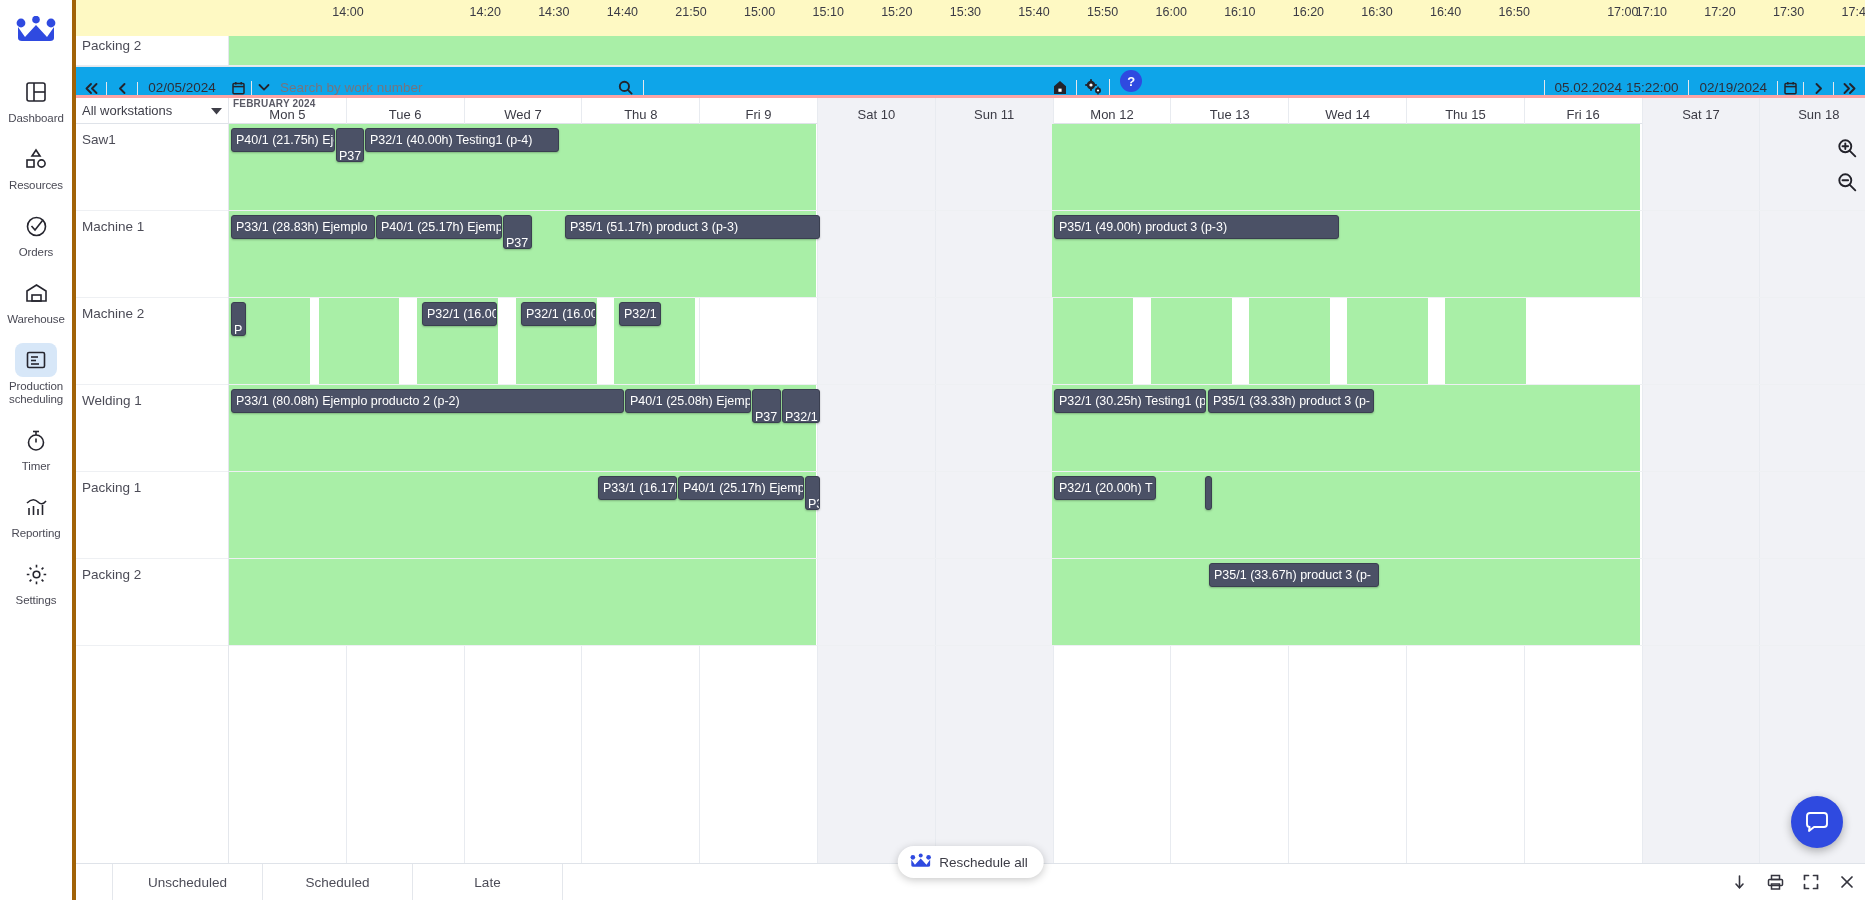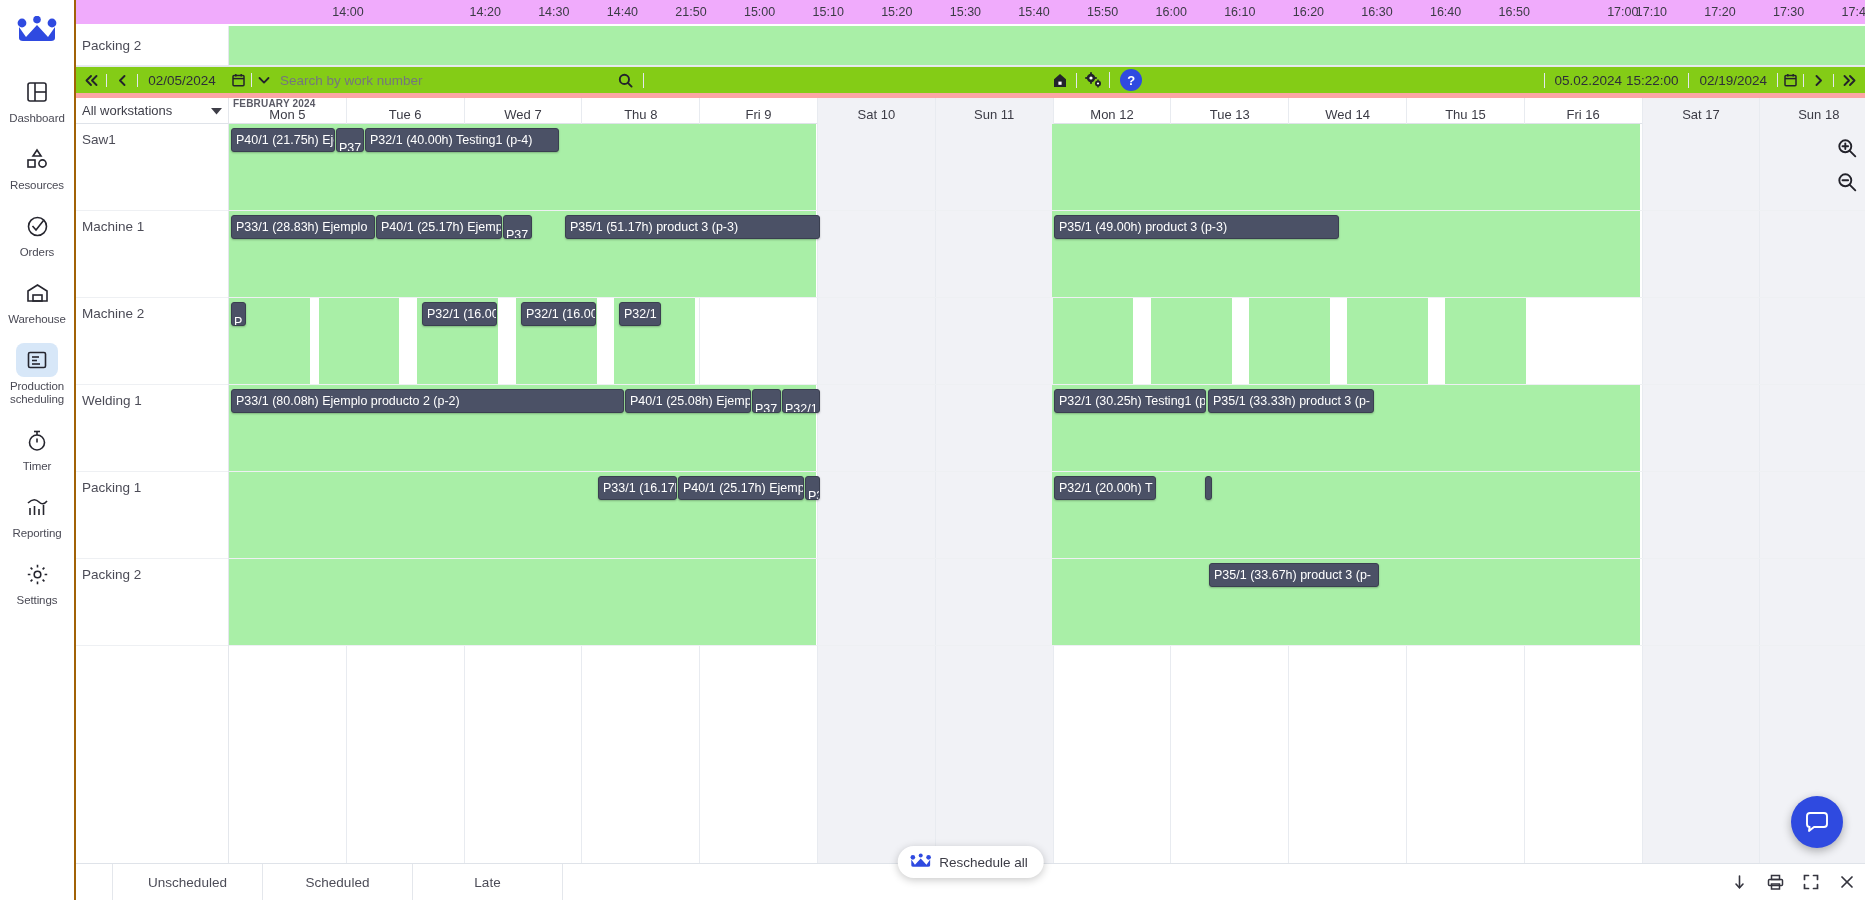--- a/index.html
+++ b/index.html
@@ -8,21 +8,21 @@
     font-family: "Liberation Sans", sans-serif;
     background: #ffffff;
     overflow: hidden;
   }
   body { display: flex; position: relative; }
 
   
   #left-nav {
     width: 76px; height: 900px;
     background: #ffffff;
-    border-right: 2px solid #a16207;
+    border-right: 4px solid #a16207;
     display: flex; flex-direction: column;
     align-items: center;
     flex: none;
     z-index: 5;
   }
   #brand-logo { margin-top: 16px; margin-bottom: 22px; }
   .nav-item {
     width: 72px;
     display: flex; flex-direction: column; align-items: center;
     padding: 7px 0 6px 0;
@@ -39,22 +39,22 @@
   .nav-label {
     font-size: 11.5px; color: #4a4a55; text-align: center; line-height: 13px;
     letter-spacing: -0.1px;
   }
 
   
   #main { flex: 1; height: 900px; display: flex; flex-direction: column; position: relative; }
 
   
   #time-ruler {
-    position: absolute; top: 0; left: 0; right: 0; height: 24px;
-    background: #f0abfc;
+    position: absolute; top: 0; left: 0; right: 0; height: 36px;
+    background: #fef9c3;
     z-index: 4;
     overflow: hidden;
   }
   .tick-label {
     position: absolute; top: 5px;
     font-size: 12.5px; color: #3b3b45;
     transform: translateX(-50%);
     white-space: nowrap;
   }
 
@@ -71,24 +71,24 @@
     font-size: 13.5px; color: #4c4c57;
   }
   #sticky-row-green {
     flex: 1; background: #a9efa7;
     border-bottom: 1px solid #e9ecf1;
   }
 
   
   #toolbar {
     position: absolute; top: 66px; left: 0; right: 0; height: 32px;
-    background: #84cc16;
+    background: #0ea5e9;
     border-top: 1px solid #e4e7ec;
-    border-bottom: 5px solid #fca5a5;
-    display: flex; align-items: center;
+    border-bottom: 3px solid #fca5a5;
+    display: flex; align-items: flex-end;
     z-index: 3;
     font-size: 13px; color: #33333d;
   }
   .tb-btn {
     width: 31px; display: flex; align-items: center; justify-content: center;
     border-right: 1px solid #e4e7ec; cursor: pointer; color: #23232b;
   }
   .tb-date {
     min-width: 88px; padding: 0 8px;
     display: flex; align-items: center; justify-content: center;
@@ -195,21 +195,21 @@
     border-radius: 3px;
     color: #ffffff;
     font-size: 12.5px;
     line-height: 22px;
     padding: 0 4px;
     white-space: nowrap;
     overflow: hidden;
     cursor: pointer;
     box-shadow: 0 1px 2px rgba(0,0,0,.25);
   }
-  .task.tiny { padding: 8px 2px; text-decoration: underline; }
+  .task.tiny { padding: 16px 2px; text-decoration: underline; }
 
   
   #zoom-ctrls {
     position: absolute; right: 8px; top: 14px; z-index: 6;
     display: flex; flex-direction: column; gap: 10px;
   }
   .zoom-btn { cursor: pointer; }
 
   
   #bottom-bar {

